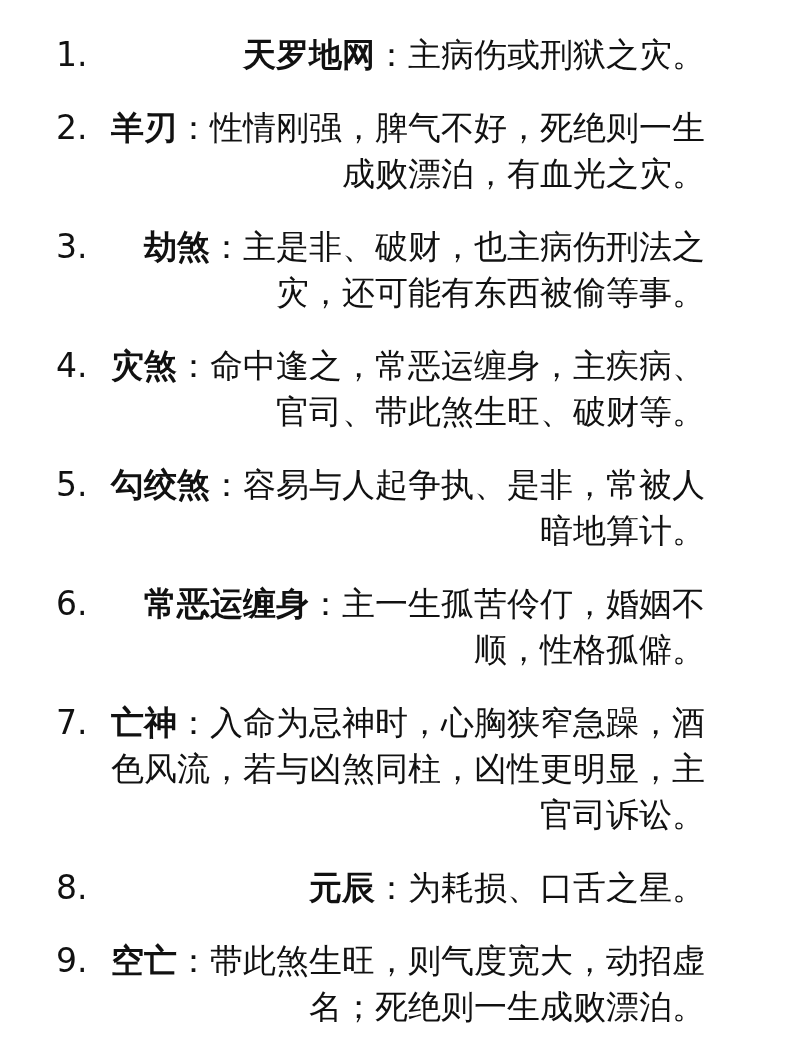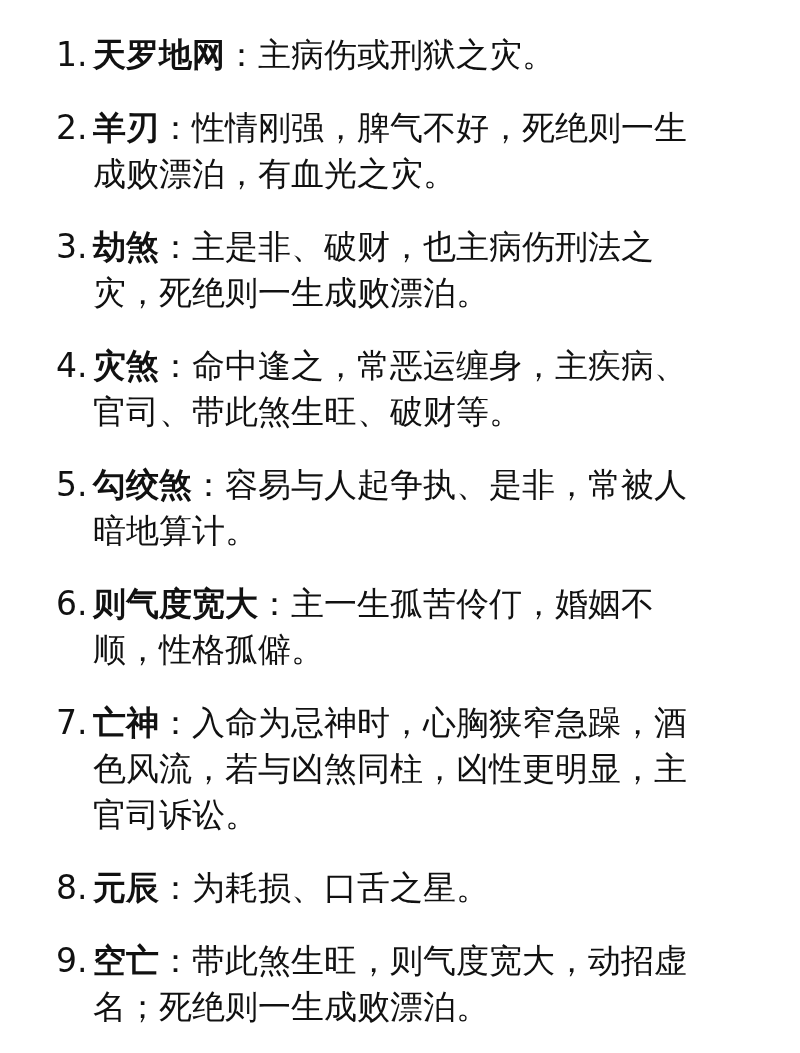--- a/index.html
+++ b/index.html
@@ -31,20 +31,21 @@
   .num {
     flex: 0 0 37px;
     font-weight: 400;
     white-space: nowrap;
   }
   .content {
     flex: 1 1 auto;
     min-width: 0;
     word-break: break-all;
     overflow-wrap: break-word;
+    text-align: right;
   }
   .term {
     font-weight: 700;
   }
   .colon {
     font-weight: 400;
   }
   .desc {
     font-weight: 400;
   }
@@ -59,36 +60,36 @@
     <div class="content"><span class="term">天罗地网</span><span class="colon">：</span><span class="desc">主病伤或刑狱之灾。</span></div>
   </div>
 
   <div class="item">
     <span class="num">2.</span>
     <div class="content"><span class="term">羊刃</span><span class="colon">：</span><span class="desc">性情刚强，脾气不好，死绝则一生成败漂泊，有血光之灾。</span></div>
   </div>
 
   <div class="item">
     <span class="num">3.</span>
-    <div class="content"><span class="term">劫煞</span><span class="colon">：</span><span class="desc">主是非、破财，也主病伤刑法之灾，死绝则一生成败漂泊。</span></div>
+    <div class="content"><span class="term">劫煞</span><span class="colon">：</span><span class="desc">主是非、破财，也主病伤刑法之灾，还可能有东西被偷等事。</span></div>
   </div>
 
   <div class="item">
     <span class="num">4.</span>
     <div class="content"><span class="term">灾煞</span><span class="colon">：</span><span class="desc">命中逢之，常恶运缠身，主疾病、官司、带此煞生旺、破财等。</span></div>
   </div>
 
   <div class="item">
     <span class="num">5.</span>
     <div class="content"><span class="term">勾绞煞</span><span class="colon">：</span><span class="desc">容易与人起争执、是非，常被人暗地算计。</span></div>
   </div>
 
   <div class="item">
     <span class="num">6.</span>
-    <div class="content"><span class="term">则气度宽大</span><span class="colon">：</span><span class="desc">主一生孤苦伶仃，婚姻不顺，性格孤僻。</span></div>
+    <div class="content"><span class="term">常恶运缠身</span><span class="colon">：</span><span class="desc">主一生孤苦伶仃，婚姻不顺，性格孤僻。</span></div>
   </div>
 
   <div class="item">
     <span class="num">7.</span>
     <div class="content"><span class="term">亡神</span><span class="colon">：</span><span class="desc">入命为忌神时，心胸狭窄急躁，酒色风流，若与凶煞同柱，凶性更明显，主官司诉讼。</span></div>
   </div>
 
   <div class="item">
     <span class="num">8.</span>
     <div class="content"><span class="term">元辰</span><span class="colon">：</span><span class="desc">为耗损、口舌之星。</span></div>

